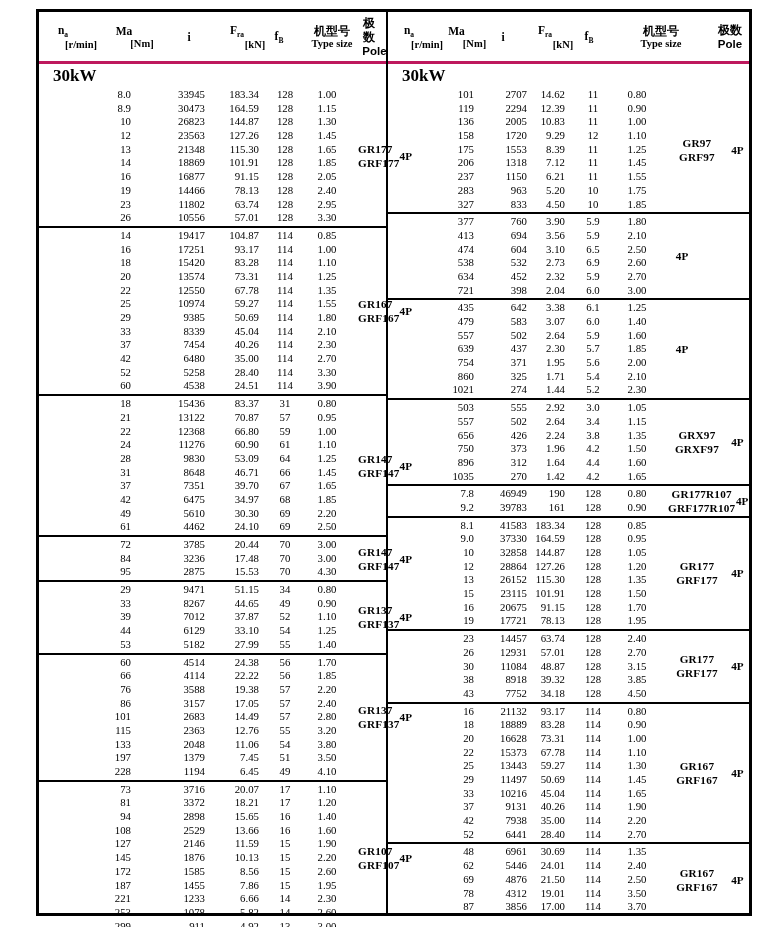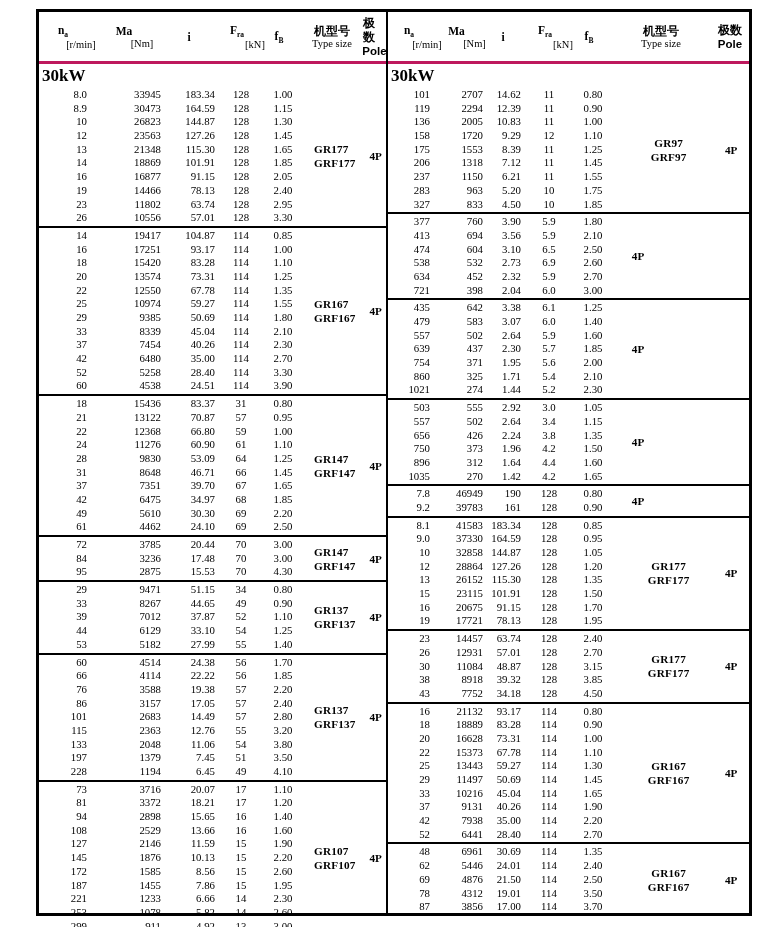--- a/index.html
+++ b/index.html
@@ -9,36 +9,36 @@
     font-family:"Liberation Serif", serif;color:#000;background:#fff;
   }
   .half{display:flex;flex-direction:column;}
   .half-left{width:347px;}
   .half-right{width:361px;}
   .vdiv{width:2px;background:#000;flex:none;}
   
   .thead{height:47px;flex:none;border-bottom:3px solid #be185d;display:flex;align-items:center;padding-top:2px;}
   .hcell{display:flex;flex-direction:column;align-items:center;justify-content:center;line-height:1.15;}
   .hmain{font-weight:bold;font-size:11.5px;}
-  .hunit{font-weight:normal;font-size:10.5px;padding-left:36px;}
+  .hunit{font-weight:bold;font-size:10.5px;padding-left:36px;}
   .sub{font-size:7.5px;vertical-align:sub;font-weight:bold;}
   .hcjk{font-weight:bold;font-size:12px;font-family:"Liberation Sans",sans-serif;}
-  .hsublabel{font-weight:normal;font-size:10.5px;}
+  .hsublabel{font-weight:bold;font-size:10.5px;}
   .hpole{font-weight:bold;font-size:11.5px;font-family:"Liberation Sans",sans-serif;}
   .half-left  .hc1{width:48px;} .half-left  .hc2{width:74px;} .half-left  .hc3{width:56px;}
   .half-left  .hc4{width:40px;} .half-left  .hc5{width:44px;} .half-left  .hc6{width:62px;}
   .half-left  .hc7{width:23px;}
   .half-right .hc1{width:42px;} .half-right .hc2{width:53px;} .half-right .hc3{width:40px;}
   .half-right .hc4{width:44px;} .half-right .hc5{width:44px;} .half-right .hc6{width:100px;}
   .half-right .hc7{width:38px;}
   
-  .section-title{font-weight:bold;font-size:17px;line-height:23px;height:23px;padding-left:3px;flex:none;font-family:Liberation Serif, serif;}
+  .section-title{font-weight:bold;font-size:17px;line-height:23px;height:23px;padding-left:14px;flex:none;font-family:Liberation Serif, serif;}
   .group{display:flex;flex-direction:row;border-bottom:2px solid #000;align-items:stretch;}
   .group:last-child{border-bottom:none;}
-  .rows{display:flex;flex-direction:column;justify-content:center;padding:1px 4px;}
+  .rows{display:flex;flex-direction:column;justify-content:center;padding:1px 4px;margin-left:44px;}
   .row{display:grid;height:13.7px;line-height:13.7px;}
   .half-left  .row{grid-template-columns:48px 74px 56px 40px 44px;}
   .half-right .row{grid-template-columns:42px 53px 40px 44px 44px;}
   .cell{font-size:10.8px;white-space:nowrap;}
   .c0,.c1,.c2{text-align:right;}
   .c0{padding-right:4px;} .c1{padding-right:4px;} .c2{padding-right:6px;}
   .c3,.c4{text-align:center;}
   .typecell{display:flex;flex-direction:column;justify-content:center;padding-left:5px;}
   .half-left .typecell{width:57px;} .half-right .typecell{width:95px;align-items:center;}
   .typeline{font-weight:bold;font-size:11.2px;line-height:14px;white-space:nowrap;letter-spacing:.2px;}
@@ -811,38 +811,46 @@
               <span class="cell c4">1.60</span>
             </div>
             <div class="row">
               <span class="cell c0">1035</span>
               <span class="cell c1">270</span>
               <span class="cell c2">1.42</span>
               <span class="cell c3">4.2</span>
               <span class="cell c4">1.65</span>
             </div>
           </div>
+          <div class="typecell">
+            <div class="typeline">GRX97</div>
+            <div class="typeline">GRXF97</div>
+          </div>
           <div class="polecell">4P</div>
         </div>
         <div class="group">
           <div class="rows">
             <div class="row">
               <span class="cell c0">7.8</span>
               <span class="cell c1">46949</span>
               <span class="cell c2">190</span>
               <span class="cell c3">128</span>
               <span class="cell c4">0.80</span>
             </div>
             <div class="row">
               <span class="cell c0">9.2</span>
               <span class="cell c1">39783</span>
               <span class="cell c2">161</span>
               <span class="cell c3">128</span>
               <span class="cell c4">0.90</span>
             </div>
+          </div>
+          <div class="typecell">
+            <div class="typeline">GR177R107</div>
+            <div class="typeline">GRF177R107</div>
           </div>
           <div class="polecell">4P</div>
         </div>
         <div class="group">
           <div class="rows">
             <div class="row">
               <span class="cell c0">8.1</span>
               <span class="cell c1">41583</span>
               <span class="cell c2">183.34</span>
               <span class="cell c3">128</span>

